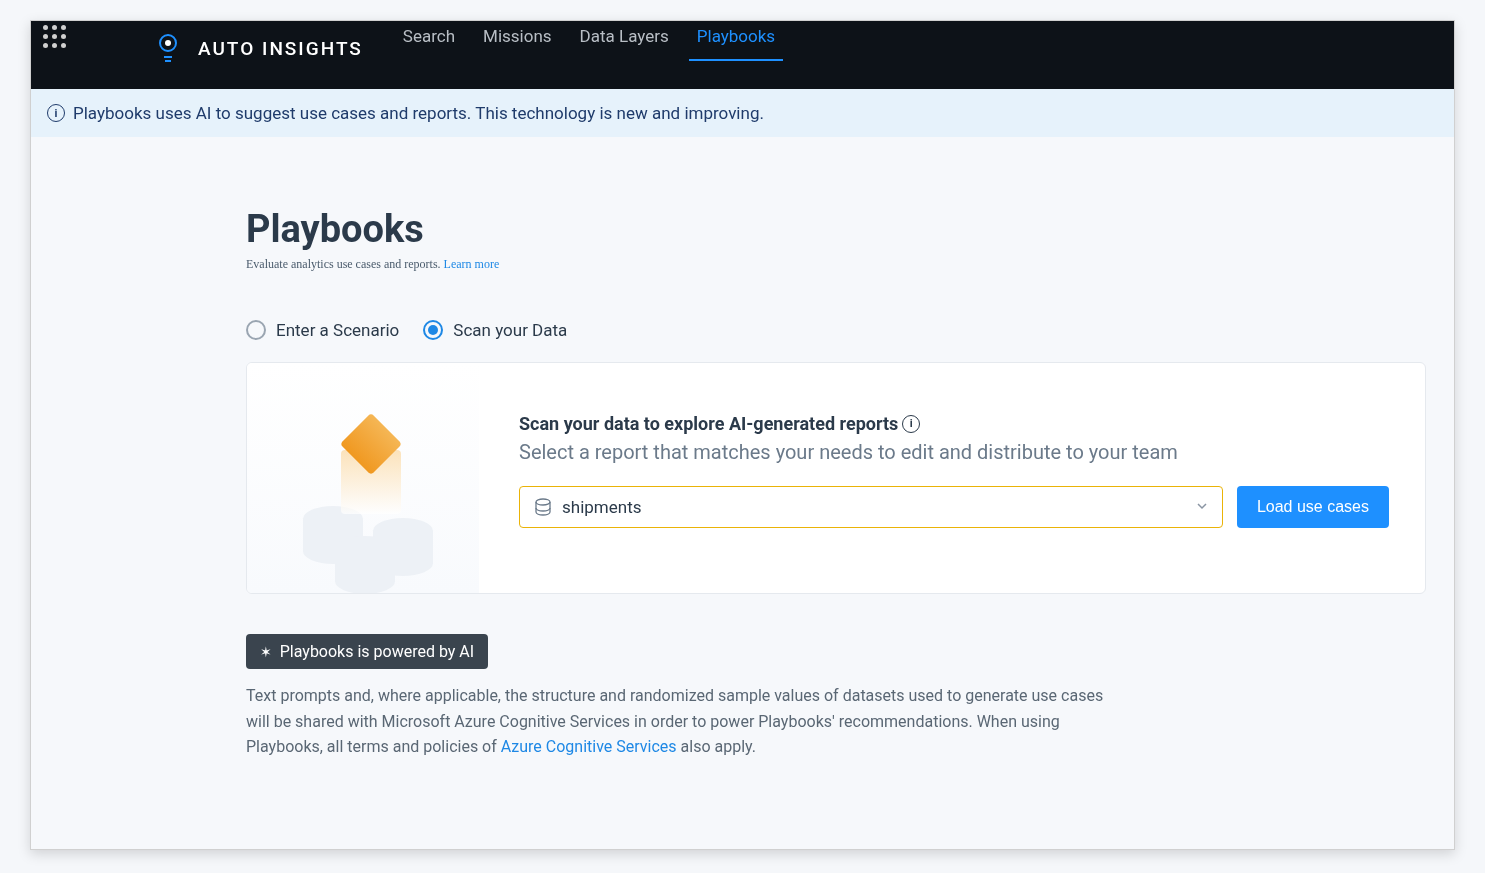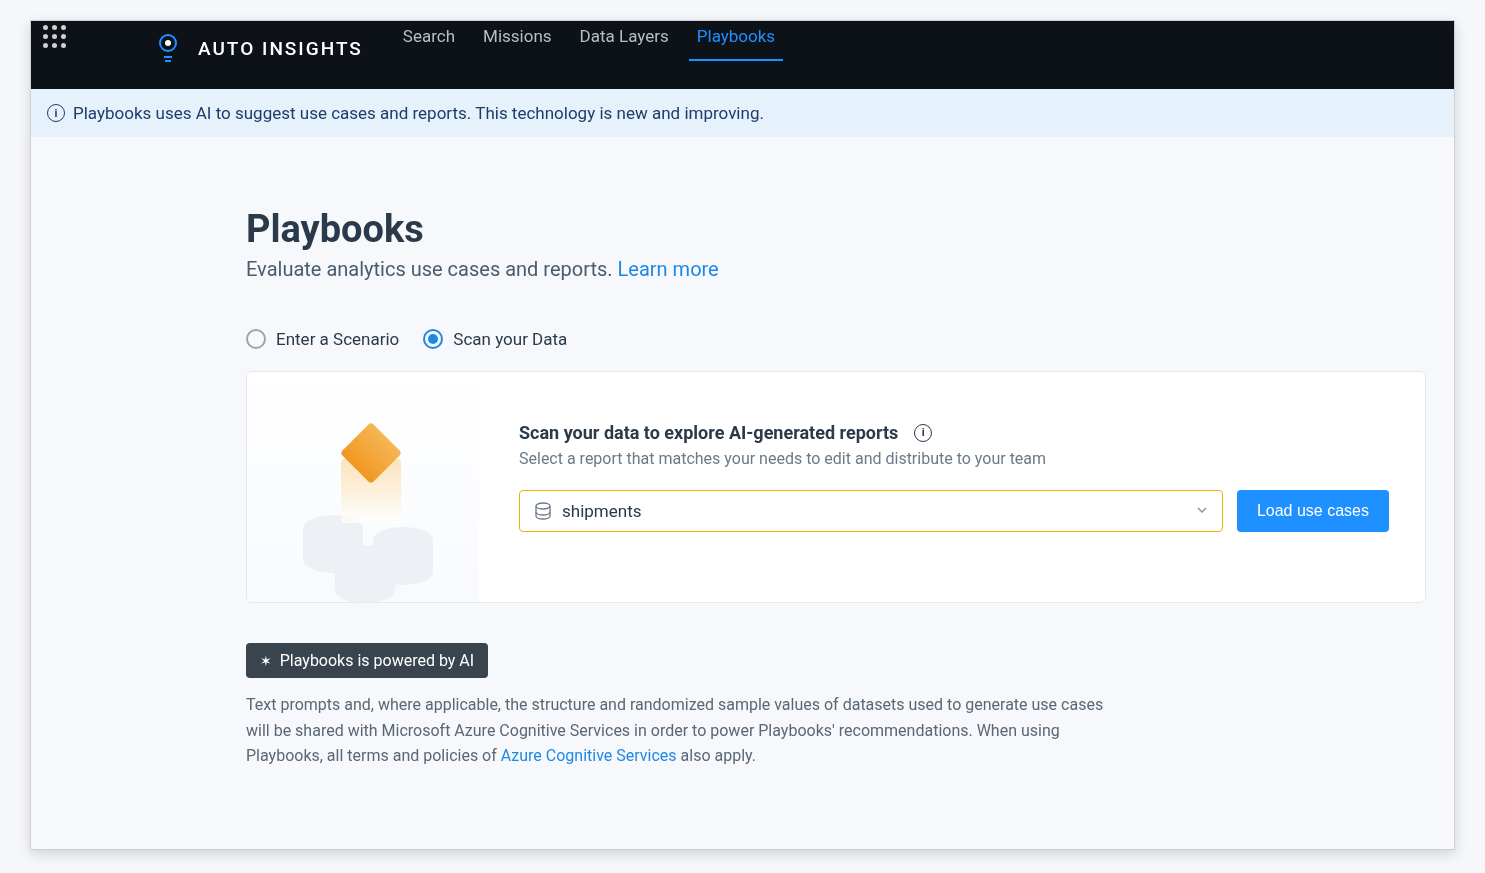--- a/index.html
+++ b/index.html
@@ -24,21 +24,21 @@
     
     
     .info-banner { background: #e6f2fb; color: #1f3b6b; padding: 14px 18px 14px 16px; font-size: 17px; display: flex; align-items: center; gap: 8px; }
     .info-circle { width: 18px; height: 18px; border: 1.5px solid #1f3b6b; border-radius: 50%; display: inline-flex; align-items: center; justify-content: center; font-size: 11px; font-weight: bold; flex-shrink: 0; }
     
     
     .main { background: #f6f8fb; padding: 70px 0 0 0; min-height: 760px; }
     .container { max-width: 1180px; margin: 0 0 0 215px; }
     
     .page-title { font-size: 38px; font-weight: 700; color: #2b3a4a; margin-bottom: 6px; }
-    .page-sub { font-size: 20px; color: #4a5b6c; margin-bottom: 48px; }
+    .page-sub { font-size: 12px; color: #4a5b6c; margin-bottom: 48px; font-family: Liberation Serif, serif; }
     .page-sub a { color: #1e88e5; text-decoration: none; }
     
     
     .radio-row { display: flex; gap: 24px; margin-bottom: 22px; align-items: center; margin-top: 33px; }
     .radio-opt { display: flex; align-items: center; gap: 10px; font-size: 17px; color: #2b3a4a; cursor: pointer; }
     .radio-circle { width: 20px; height: 20px; border: 2px solid #9aa5b1; border-radius: 50%; display: inline-flex; align-items: center; justify-content: center; }
     .radio-opt.selected .radio-circle { border-color: #1e88e5; }
     .radio-opt.selected .radio-circle::after { content: ''; width: 10px; height: 10px; background: #1e88e5; border-radius: 50%; }
     
     
@@ -47,24 +47,24 @@
     
     .illus-stack { position: relative; width: 160px; height: 180px; }
     .cube-top { position: absolute; left: 66px; top: 34px; width: 44px; height: 44px; transform: rotate(45deg); background: linear-gradient(180deg, #f5b655 0%, #f09820 100%); border-radius: 4px; }
     .cube-body { position: absolute; left: 58px; top: 62px; width: 60px; height: 64px; background: linear-gradient(180deg, #fbd79e 0%, #fff 100%); border-radius: 4px; opacity: 0.7;}
     .cyl { position: absolute; width: 60px; height: 58px; background: #edf1f6; border-radius: 50% / 22%; }
     .cyl.c1 { left: 20px; top: 118px; }
     .cyl.c2 { left: 90px; top: 130px; }
     .cyl.c3 { left: 52px; top: 148px; }
     
     .card-body { flex: 1; padding: 50px 36px 30px 40px; }
-    .card-title-row { display: flex; align-items: center; gap: 16px; }
+    .card-title-row { display: flex; align-items: center; gap: 4px; }
     .card-title { font-size: 18px; font-weight: 700; color: #2b3a4a; }
     .info-icon-sm { width: 18px; height: 18px; border: 1.5px solid #2b3a4a; border-radius: 50%; display: inline-flex; align-items: center; justify-content: center; font-size: 11px; font-weight: bold; }
-    .card-sub { font-size: 16px; color: #6b7a8a; margin-top: 6px; margin-bottom: 22px; }
+    .card-sub { font-size: 20px; color: #6b7a8a; margin-top: 6px; margin-bottom: 22px; }
     
     .select-row { display: flex; gap: 14px; align-items: center; }
     .select-box { flex: 1; border: 1px solid #eab308; border-radius: 4px; height: 42px; display: flex; align-items: center; padding: 0 14px; background: #fff; cursor: pointer; position: relative; }
     .db-icon { width: 18px; height: 18px; margin-right: 10px; flex-shrink: 0; }
     .select-text { flex: 1; font-size: 17px; color: #2b3a4a; }
     .chev { color: #8a95a3; font-size: 14px; }
     .load-btn { background: #1e90ff; color: #fff; border: none; border-radius: 4px; height: 42px; padding: 0 20px; font-size: 16px; cursor: pointer; }
     
     
     .ai-badge { display: inline-flex; align-items: center; gap: 8px; background: #3a444e; color: #fff; padding: 8px 14px; border-radius: 4px; font-size: 16px; margin-top: 40px; }

